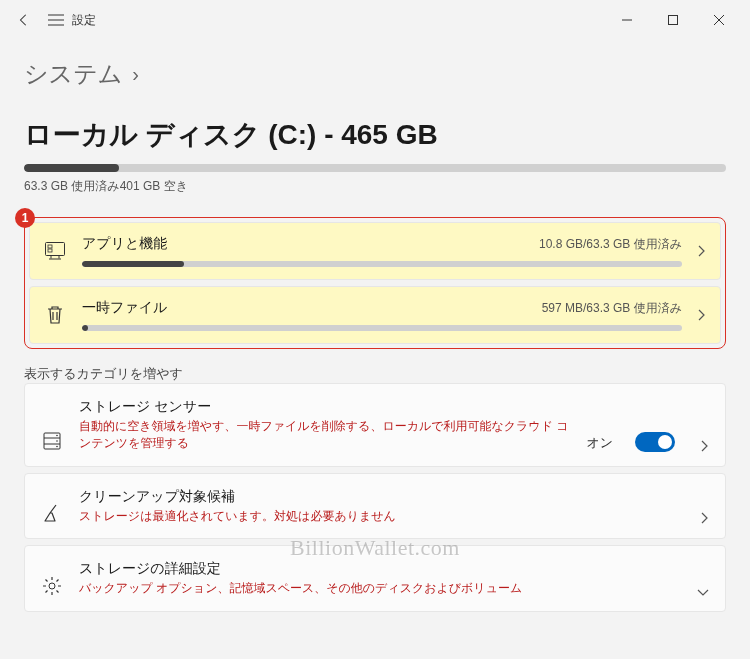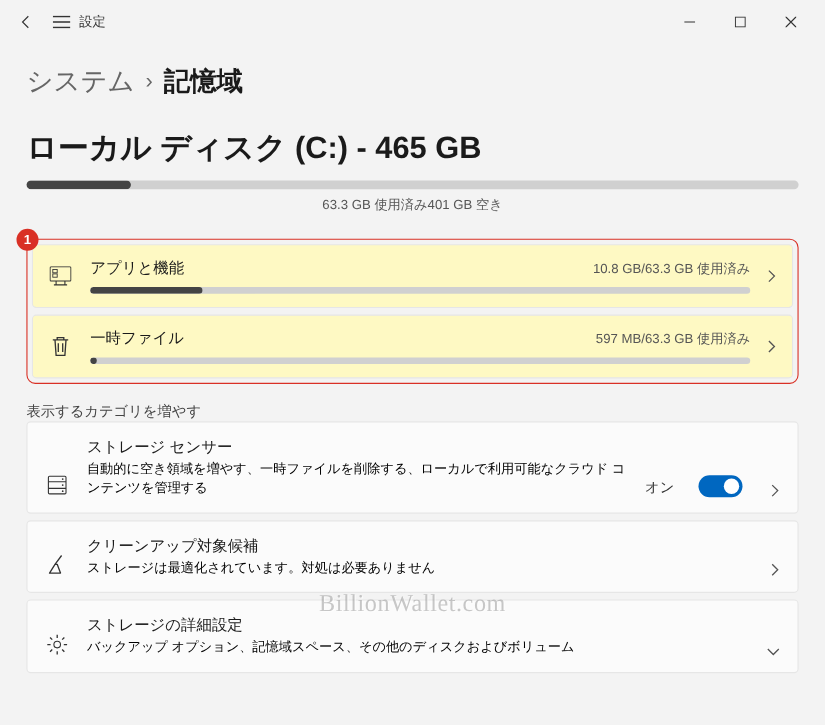--- a/index.html
+++ b/index.html
@@ -11,39 +11,39 @@
 .titlebar-right { margin-left: auto; display: flex; }
 .win-btn { width: 46px; height: 32px; display: flex; align-items: center; justify-content: center; }
 .content { padding: 0 24px; }
 .breadcrumb { display: flex; align-items: center; gap: 10px; margin: 18px 0 16px 0; }
 .bc-link { font-size: 24px; color: #666; }
 .bc-sep { font-size: 20px; color: #666; }
 .bc-current { font-size: 24px; font-weight: 600; color: #1a1a1a; }
 .disk-title { font-size: 28px; font-weight: 600; margin-top: 26px; }
 .main-bar { height: 8px; background: #d0d0d0; border-radius: 4px; margin-top: 10px; overflow: hidden; }
 .main-bar-fill { height: 100%; background: #444; border-radius: 4px; }
-.main-bar-labels { display: flex; justify-content: center; font-size: 12px; color: #555; margin-top: 6px; }
+.main-bar-labels { display: flex; justify-content: flex-start; font-size: 12px; color: #555; margin-top: 6px; }
 .annotation-box { border: 1.5px solid #d93025; border-radius: 8px; padding: 4px 4px; margin-top: 22px; position: relative; }
 .annotation-num { position: absolute; left: -10px; top: -10px; width: 20px; height: 20px; background: #d93025; color: #fff; font-size: 12px; font-weight: bold; border-radius: 50%; display: flex; align-items: center; justify-content: center; }
 .card { background: #fef9c3; border: 1px solid #e6e6e6; border-radius: 4px; padding: 12px 14px; display: flex; align-items: center; gap: 16px; }
 .card + .card { margin-top: 6px; }
 .card-icon { width: 22px; height: 22px; display: flex; align-items: center; justify-content: center; flex-shrink: 0; }
 .card-body { flex: 1; }
 .card-head { display: flex; justify-content: space-between; align-items: center; }
 .card-title { font-size: 14px; }
 .card-stat { font-size: 12px; color: #555; }
 .card-bar { height: 6px; background: #d0d0d0; border-radius: 3px; margin-top: 8px; overflow: hidden; }
 .card-bar-fill { height: 100%; background: #444; border-radius: 3px; }
 .chevron { color: #555; flex-shrink: 0; }
 .more-link { font-size: 13px; color: #444; margin-top: 16px; display: block; }
 .section-title { font-size: 14px; font-weight: 600; margin-top: 30px; margin-bottom: 12px; }
 .mgmt-card { background: #fbfbfb; border: 1px solid #e6e6e6; border-radius: 4px; padding: 14px 16px; display: flex; align-items: flex-end; gap: 16px; margin-bottom: 6px; }
 .mgmt-body { flex: 1; }
 .mgmt-title { font-size: 14px; }
-.mgmt-sub { font-size: 12px; color: #000000; margin-top: 2px; line-height: 1.4; }
+.mgmt-sub { font-size: 12px; color: #b91c1c; margin-top: 2px; line-height: 1.4; }
 .toggle-label { font-size: 13px; color: #333; margin-right: 6px; }
 .toggle { width: 40px; height: 20px; background: #0067c0; border-radius: 10px; position: relative; }
 .toggle-knob { position: absolute; right: 3px; top: 3px; width: 14px; height: 14px; background: #fff; border-radius: 50%; }
 .watermark { position: absolute; left: 50%; top: 535px; transform: translateX(-50%); font-family: Georgia, serif; font-size: 22px; color: rgba(100,100,100,0.35); text-shadow: 1px 1px 0 rgba(255,255,255,0.6); pointer-events: none; font-weight: normal; letter-spacing: 0.5px; }
 svg { display: block; }
 </style>
 </head>
 <body>
 
 <div class="titlebar">
@@ -76,21 +76,20 @@
           <path d="M0 0l10 10M10 0L0 10" stroke="#333" stroke-width="1"></path>
         </svg>
       </div>
   </div>
 </div>
 
 <div class="content">
   <div class="breadcrumb">
     <span class="bc-link">システム</span>
     <span class="bc-sep">›</span>
-    <span class="bc-current">記憶域</span>
   </div>
 
   <div class="disk-title">ローカル ディスク (C:) - 465 GB</div>
   <div class="main-bar">
     <div class="main-bar-fill" id="main-fill" style="width: 13.6%;"></div>
   </div>
   <div class="main-bar-labels">
     <span>63.3 GB 使用済み</span>
     <span>401 GB 空き</span>
   </div>

